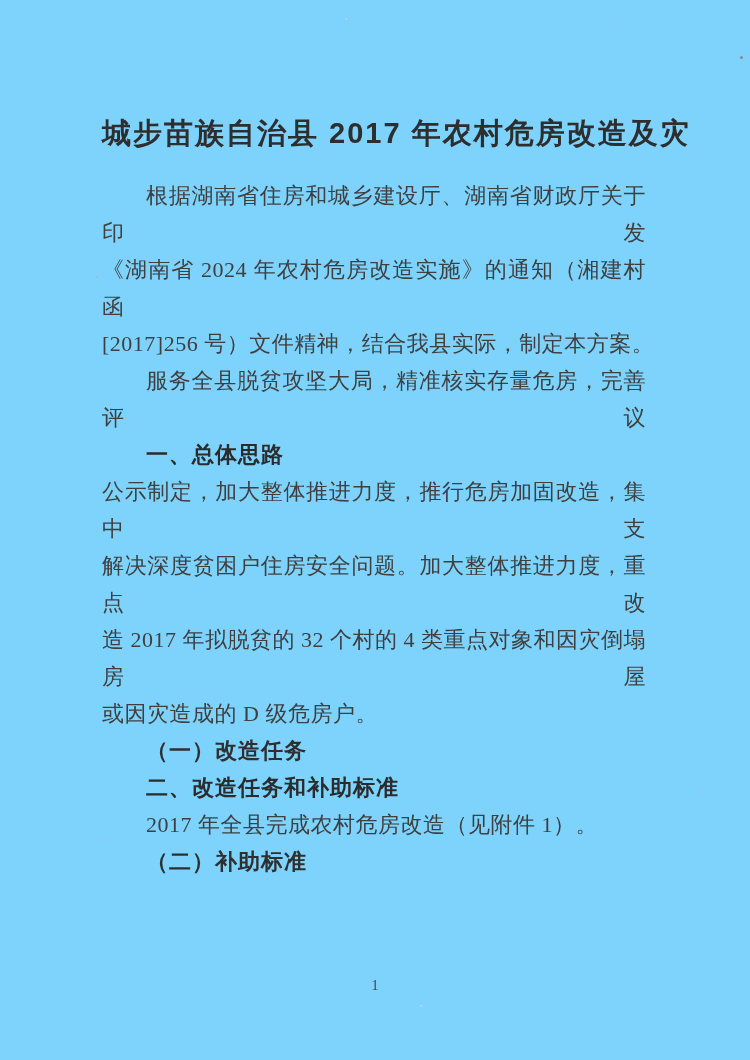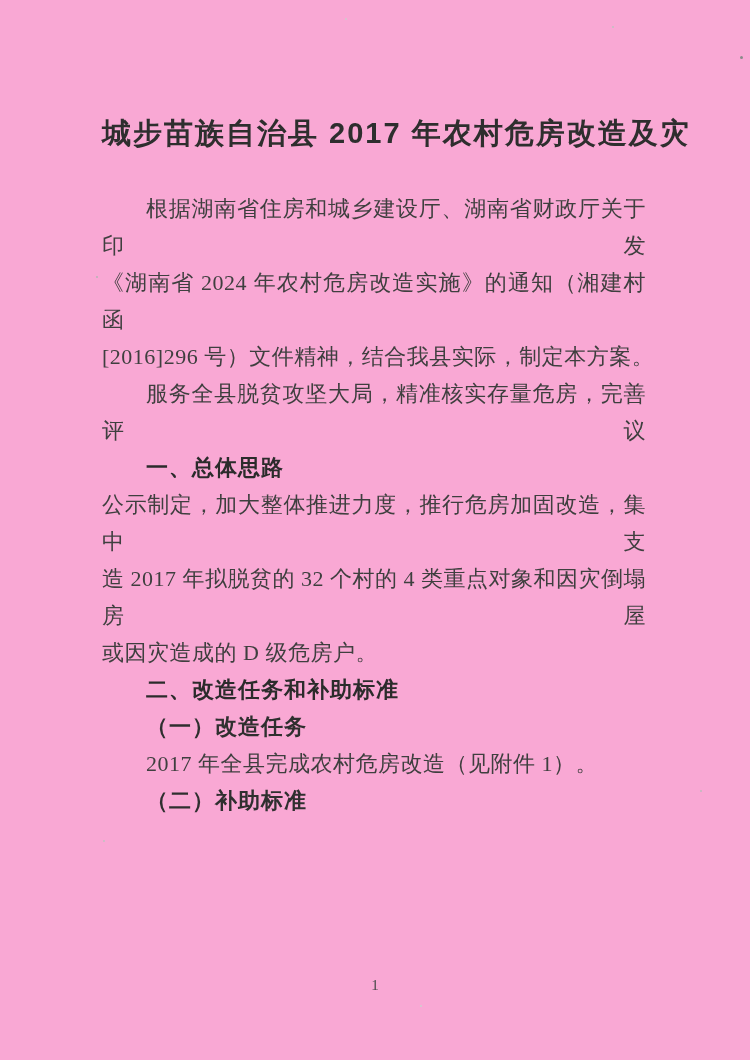--- a/index.html
+++ b/index.html
@@ -4,21 +4,21 @@
 <style>
   html, body {
     margin: 0;
     padding: 0;
     background: #ffffff;
   }
   .page {
     position: relative;
     width: 750px;
     height: 1060px;
-    background: #f9a8d4;
+    background: #7dd3fc;
     overflow: hidden;
     font-family: "Liberation Serif", serif;
   }
   .text-block {
     padding: 110px 104px 0 102px;
   }
   .line {
     color: #3f3f3f;
     font-size: 22px;
     line-height: 37px;
@@ -38,21 +38,21 @@
     font-weight: bold;
     font-size: 29px;
     line-height: 47px;
     letter-spacing: 2px;
     text-align: center;
     color: #2e2e2e;
     white-space: nowrap;
   }
   .line.title + .line.body,
   .line.title + .line.h1 {
-    margin-top: 33px;
+    margin-top: 20px;
   }
   .line.h1 {
     font-family: "Liberation Sans", sans-serif;
     font-weight: bold;
     color: #2b2b2b;
     text-indent: 2em;
     letter-spacing: 1px;
   }
   .line.h2 {
     font-weight: bold;
@@ -77,28 +77,29 @@
 </style>
 </head>
 <body>
 
 <div class="page">
 
   <div class="text-block">
       <div class="line title">城步苗族自治县 2017 年农村危房改造及灾</div>
       <div class="line body fill ind">根据湖南省住房和城乡建设厅、湖南省财政厅关于印发</div>
       <div class="line body fill">《湖南省 2024 年农村危房改造实施》的通知（湘建村函</div>
-      <div class="line body">[2016]296 号）文件精神，结合我县实际，制定本方案。</div>
+      <div class="line body">[2017]256 号）文件精神，结合我县实际，制定本方案。</div>
       <div class="line body fill ind">服务全县脱贫攻坚大局，精准核实存量危房，完善评议</div>
       <div class="line h1">一、总体思路</div>
       <div class="line body fill">公示制定，加大整体推进力度，推行危房加固改造，集中支</div>
+      <div class="line body fill">解决深度贫困户住房安全问题。加大整体推进力度，重点改</div>
       <div class="line body fill">造 2017 年拟脱贫的 32 个村的 4 类重点对象和因灾倒塌房屋</div>
       <div class="line body">或因灾造成的 D 级危房户。</div>
+      <div class="line h2">（一）改造任务</div>
       <div class="line h1">二、改造任务和补助标准</div>
-      <div class="line h2">（一）改造任务</div>
       <div class="line body ind">2017 年全县完成农村危房改造（见附件 1）。</div>
       <div class="line h2">（二）补助标准</div>
     </div>
 
   <div class="page-number">1</div>
 
   <div class="speckle" style="left:740px;top:56px;width:3px;height:3px;background:#8a8a8a;"></div>
   <div class="speckle" style="left:612px;top:26px;width:2px;height:2px;background:#c0c0c0;"></div>
   <div class="speckle" style="left:345px;top:18px;width:2px;height:2px;background:#cccccc;"></div>
   <div class="speckle" style="left:96px;top:276px;width:2px;height:2px;background:#b5b5b5;"></div>

